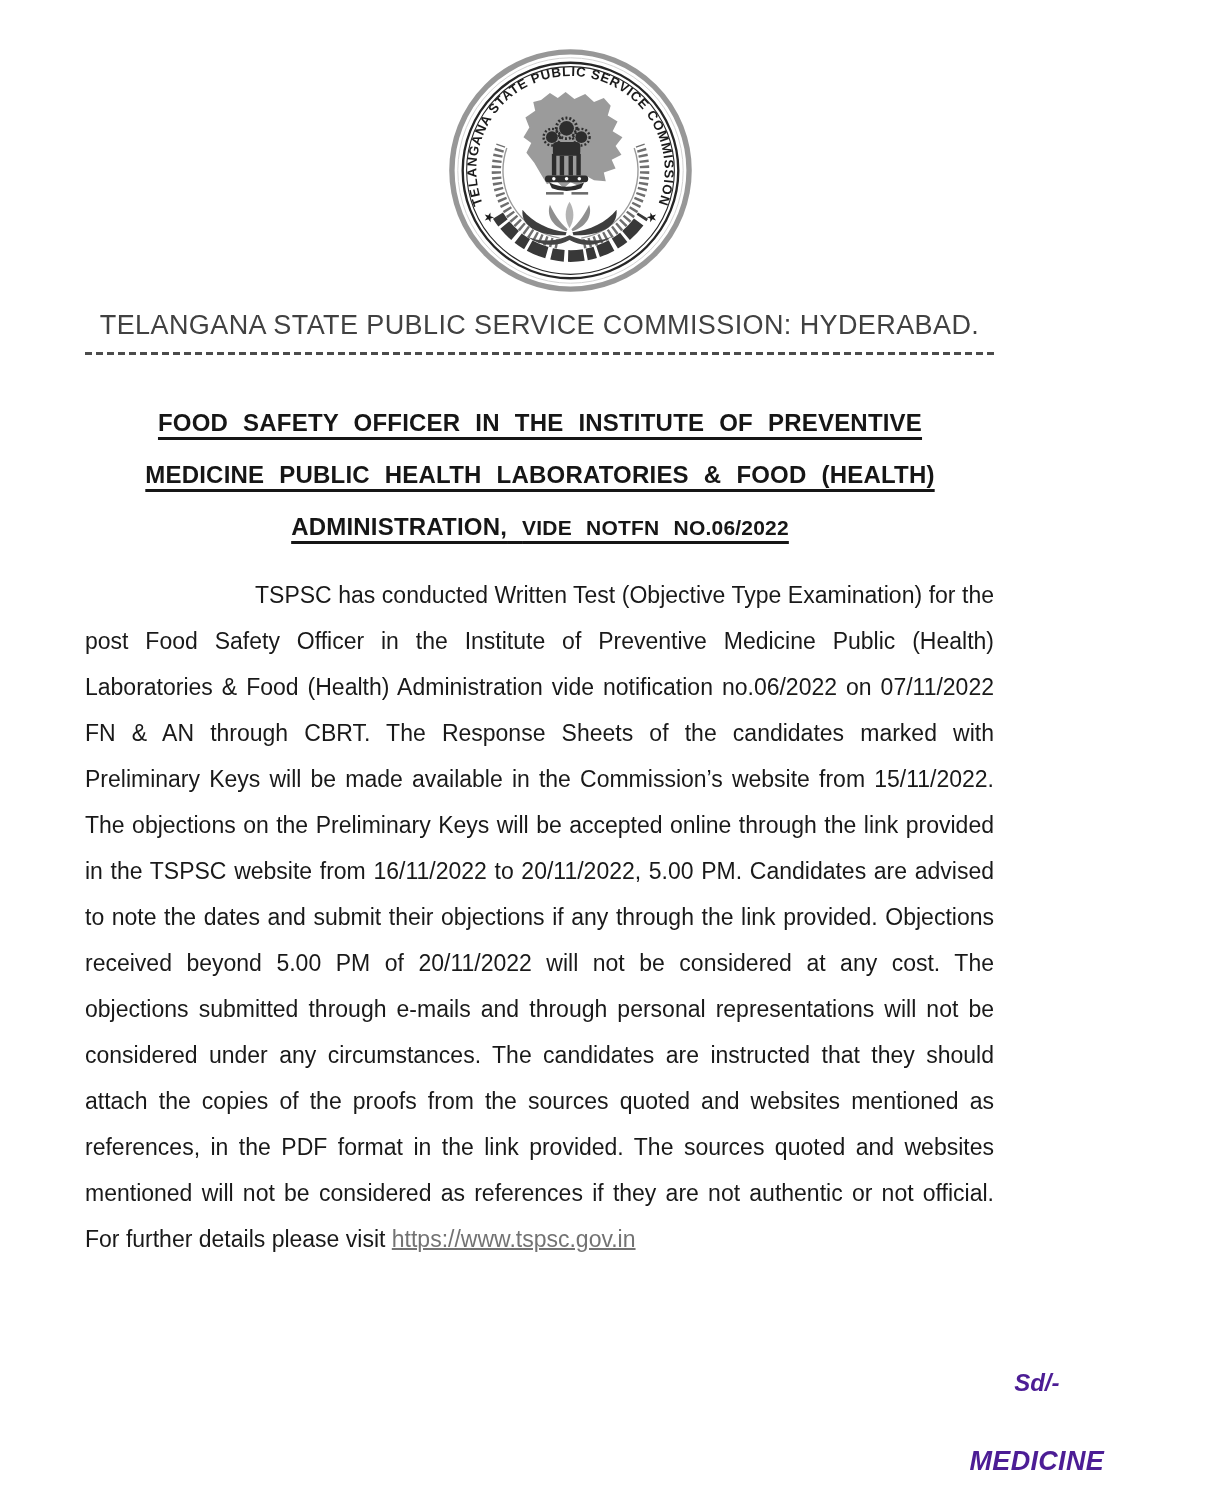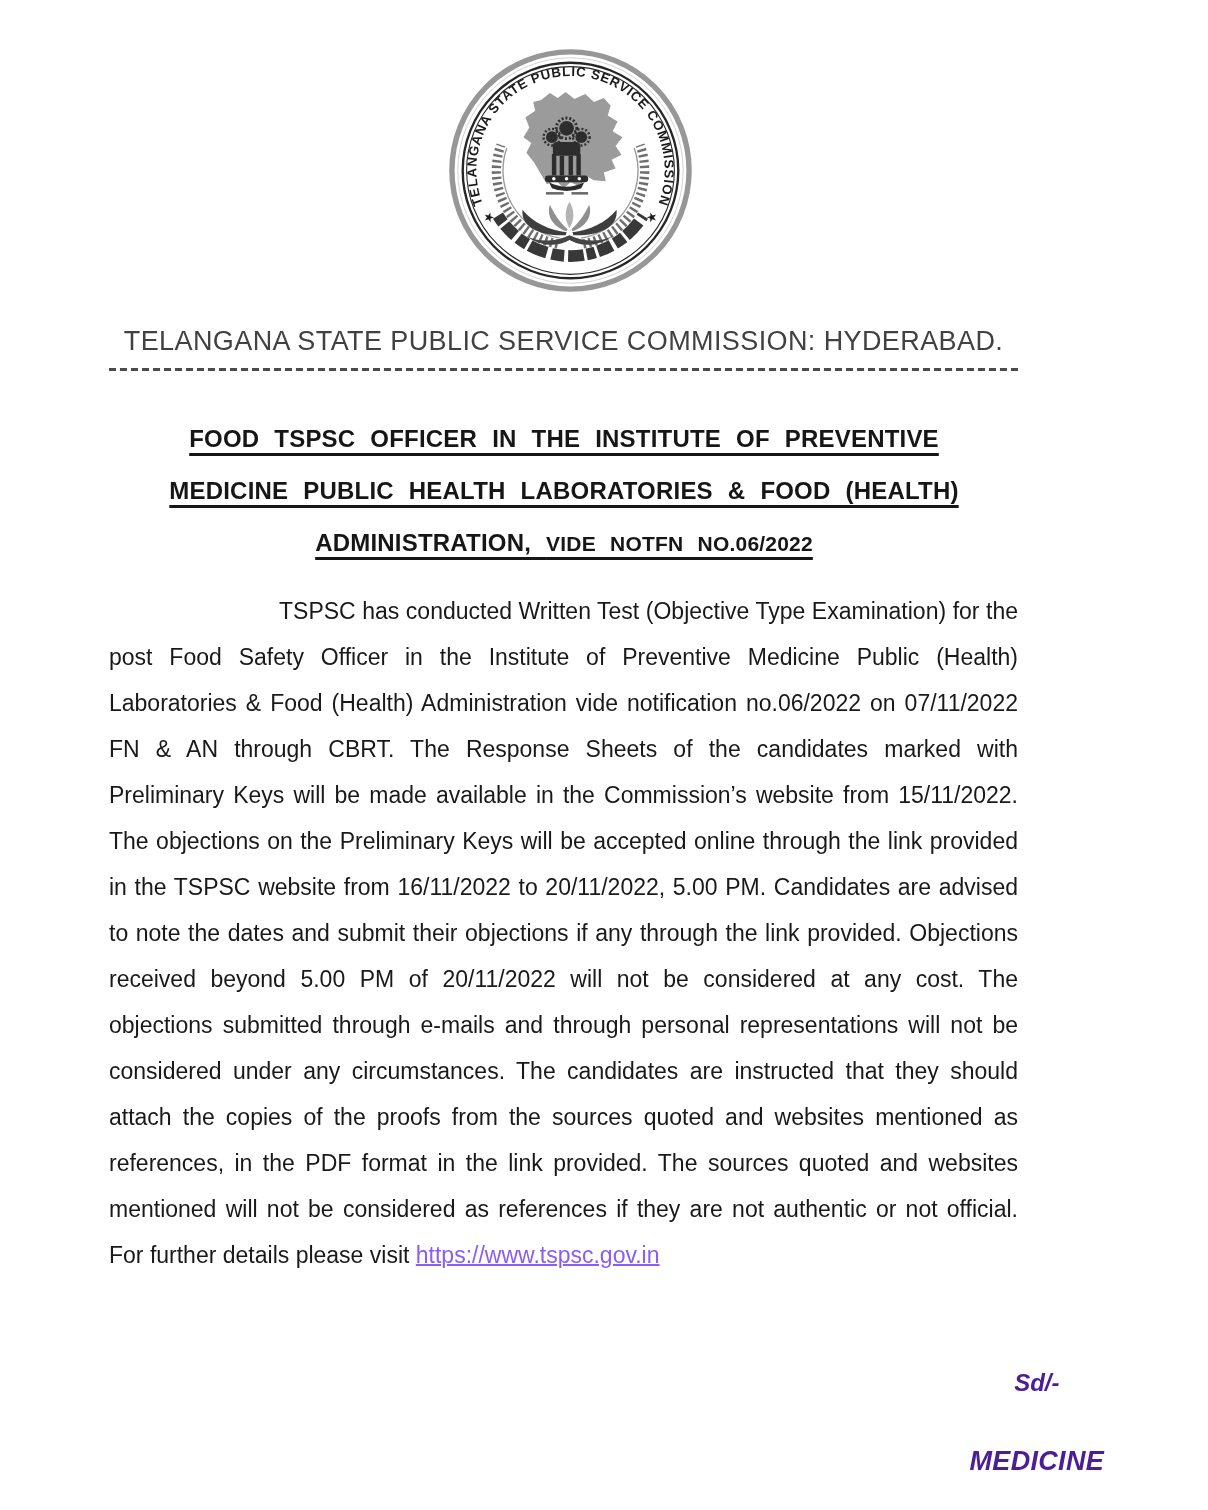--- a/index.html
+++ b/index.html
@@ -8,22 +8,22 @@
     width:1208px;height:1510px;
     background:#ffffff;
     font-family:"Liberation Sans","DejaVu Sans",sans-serif;
     color:#1c1c1c;
     overflow:hidden;
   }
   .seal{
     position:absolute;left:448px;top:48px;width:245px;height:245px;
   }
   .content{
-    position:absolute;left:8px;top:0;width:1080px;
-    padding:16px;
+    position:absolute;left:0;top:0;width:1080px;
+    padding:0;
   }
   .org-line{
     margin:308px 86px 0 85px;
     text-align:center;
     font-size:27px;line-height:34px;
     color:#414141;
     letter-spacing:.4px;
     font-weight:normal;
   }
   .divider{
@@ -66,21 +66,21 @@
   }
   .body{
     margin:18px 86px 0 85px;
     font-size:23px;
     line-height:46px;
     text-align:justify;
     text-indent:170px;
     color:#191919;
   }
   .body a{
-    color:#8b5cf6;
+    color:#737373;
     text-decoration:underline;
     text-decoration-thickness:2px;
     cursor:pointer;
   }
   .signature{
     position:absolute;
     right:104px;top:1368px;
     text-align:center;
     font-weight:bold;
     font-style:italic;
@@ -148,21 +148,21 @@
       <path d="M127,188 C144,186 162,178 172,165 C174,184 152,192 128,191 Z" fill="#3e3e3e"></path>
       <path d="M124,191 C110,198 92,198 80,192 C96,203 112,203 124,196 C136,203 152,203 168,192 C156,198 138,198 124,191 Z" fill="#454545"></path>
     </g>
   </svg>
 
   <div class="content">
     <div class="org-line">TELANGANA STATE PUBLIC SERVICE COMMISSION: HYDERABAD.</div>
     <div class="divider"></div>
 
     <div class="title-block">
-      <div class="title-line">FOOD TSPSC OFFICER IN THE INSTITUTE OF PREVENTIVE</div>
+      <div class="title-line">FOOD SAFETY OFFICER IN THE INSTITUTE OF PREVENTIVE</div>
       <div class="title-line">MEDICINE PUBLIC HEALTH LABORATORIES &amp; FOOD (HEALTH)</div>
       <div class="title-line"><span>ADMINISTRATION,</span> <span class="notation">VIDE NOTFN NO.06/2022</span></div>
     </div>
 
 
     <p class="body"><span>TSPSC has conducted Written Test (Objective Type Examination) for the post Food Safety Officer in the Institute of Preventive Medicine Public (Health) Laboratories &amp; Food (Health) Administration vide notification no.06/2022 on 07/11/2022 FN &amp; AN through CBRT. The Response Sheets of the candidates marked with Preliminary Keys will be made available in the Commission’s website from 15/11/2022.  The objections on the Preliminary Keys will be accepted online through the link provided in the TSPSC website from 16/11/2022 to 20/11/2022, 5.00 PM.  Candidates are advised to note the dates and submit their objections if any through the link provided. Objections received beyond 5.00 PM of 20/11/2022 will not be considered at any cost. The objections submitted through e-mails and through personal representations will not be considered under any circumstances. The candidates are instructed that they should attach the copies of the proofs from the sources quoted and websites mentioned as references, in the PDF format in the link provided. The sources quoted and websites mentioned will not be considered as references if they are not authentic or not official.  For further details please visit </span><a>https://www.tspsc.gov.in</a></p>
   </div>
 
   <div class="signature">
     <div class="sig-sd">Sd/-</div>

